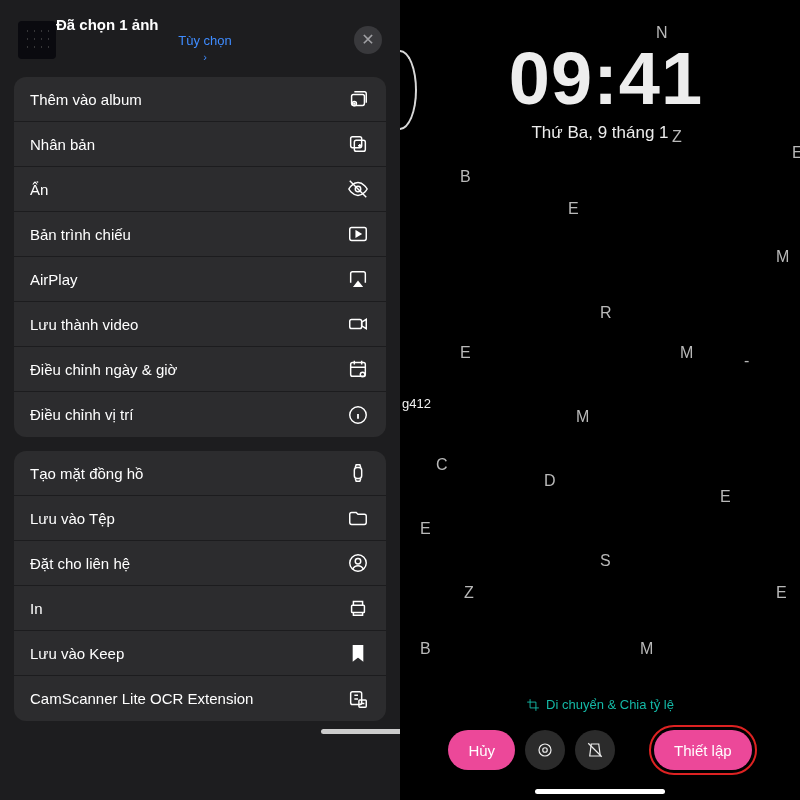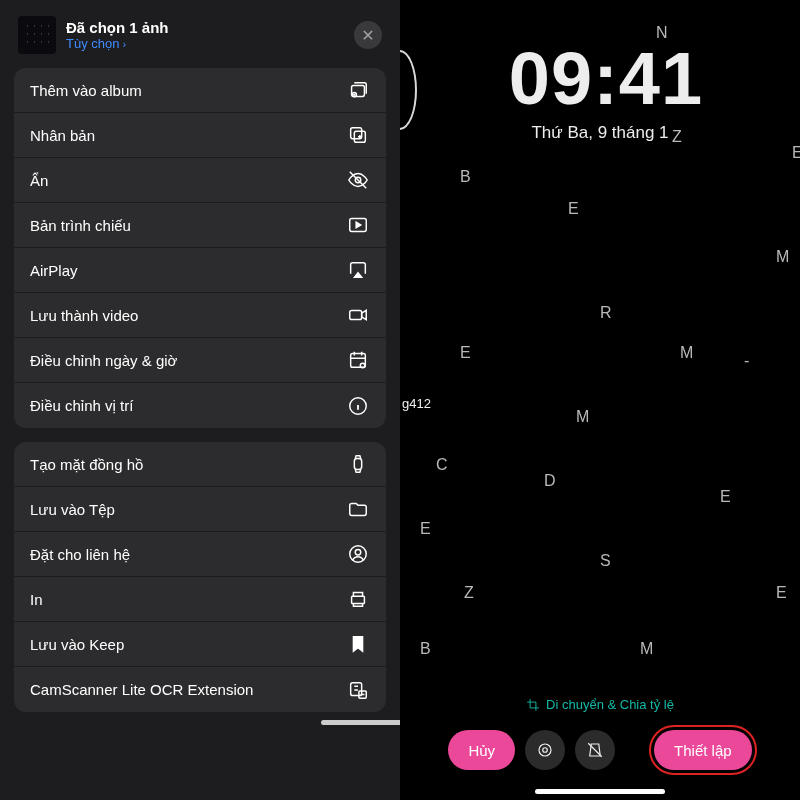--- a/index.html
+++ b/index.html
@@ -11,40 +11,40 @@
     display: flex;
     overflow: hidden;
   }
   .left-panel {
     width: 400px; height: 800px;
     background: #1d1d1f;
     display: flex; flex-direction: column;
     padding: 10px 14px 0 14px;
   }
   .sheet-header {
-    display: flex; align-items: center; gap: 10px;
+    display: flex; align-items: center; 
     padding: 6px 4px 14px 4px;
     justify-content: flex-end;
   }
   .thumb {
     width: 38px; height: 38px; border-radius: 4px;
     background: #0a0a0f;
     position: relative;
     flex-shrink: 0;
   }
   .thumb::after {
     content: "";
     position: absolute; inset: 6px;
     background-image: radial-gradient(#555 1px, transparent 1px);
     background-size: 7px 8px;
     opacity: .6;
   }
   .header-text { flex: 1; }
   .header-title { font-size: 15px; font-weight: 600; }
-  .header-sub { display: flex; align-items: center; gap: 3px; font-size: 13px; color: #3f8cff; }
+  .header-sub { display: flex; align-items: center; gap: 3px; font-size: 13px; color: #3f8cff; flex-direction: column; }
   .close-btn {
     width: 28px; height: 28px; border-radius: 50%;
     background: #39393c; display: flex; align-items: center; justify-content: center;
     color: #a0a0a4; font-size: 16px;
   }
 
   .menu-group {
     background: #2c2c2e; border-radius: 12px;
     margin-bottom: 14px;
     overflow: hidden;

